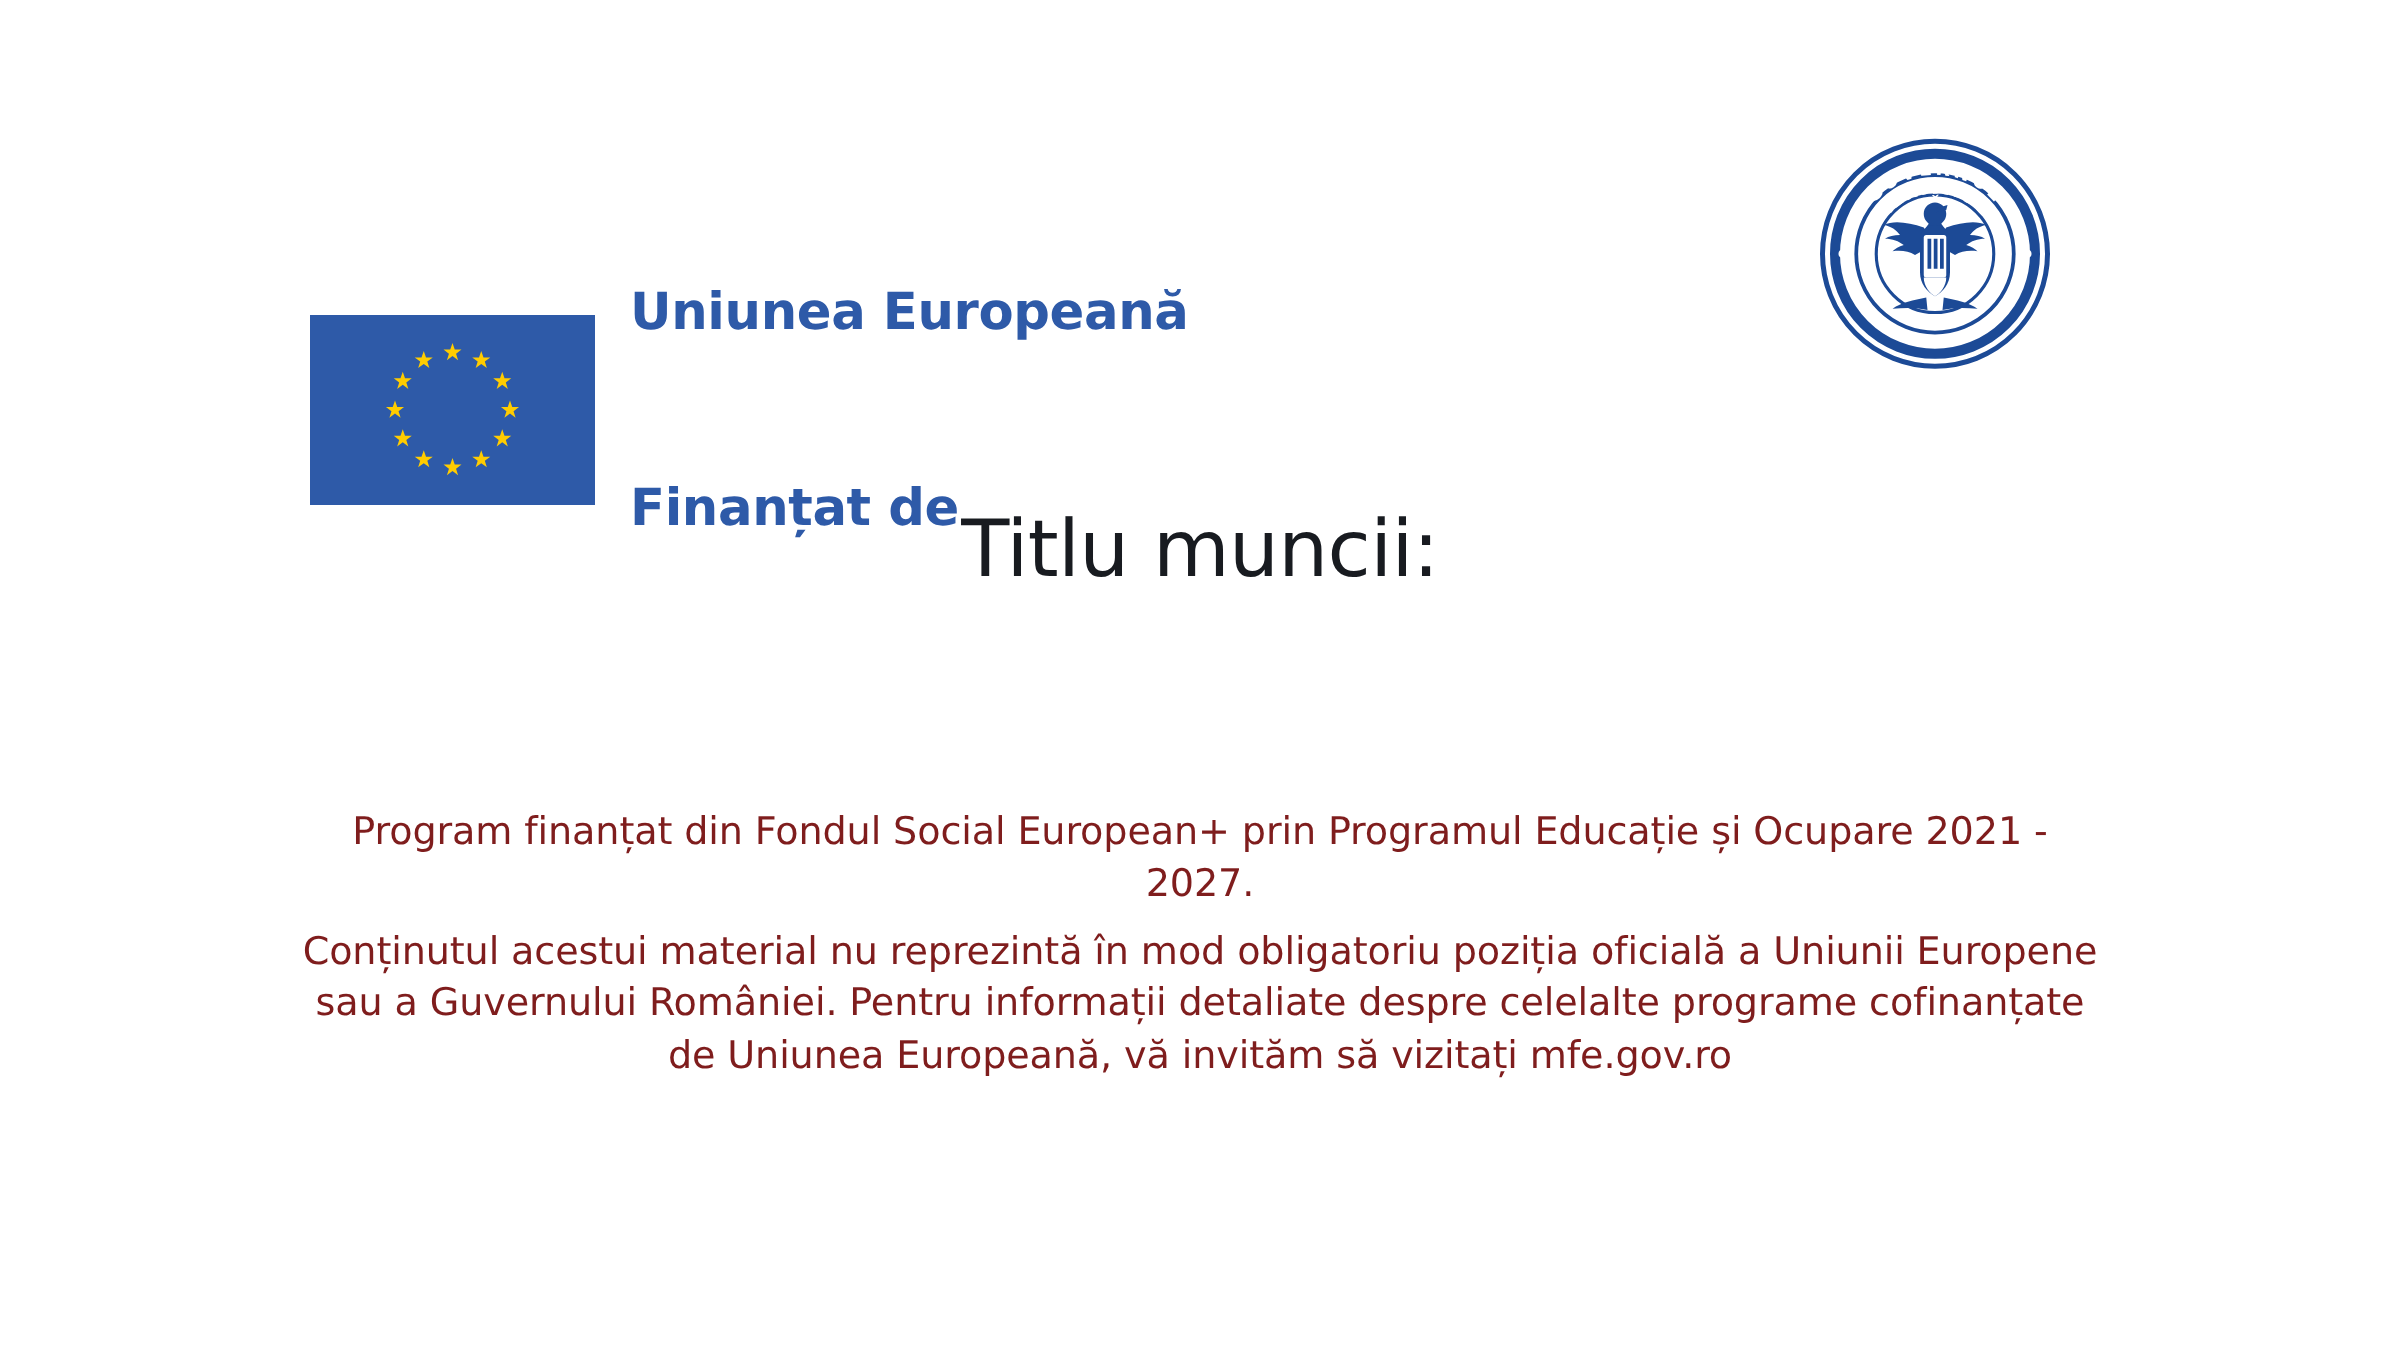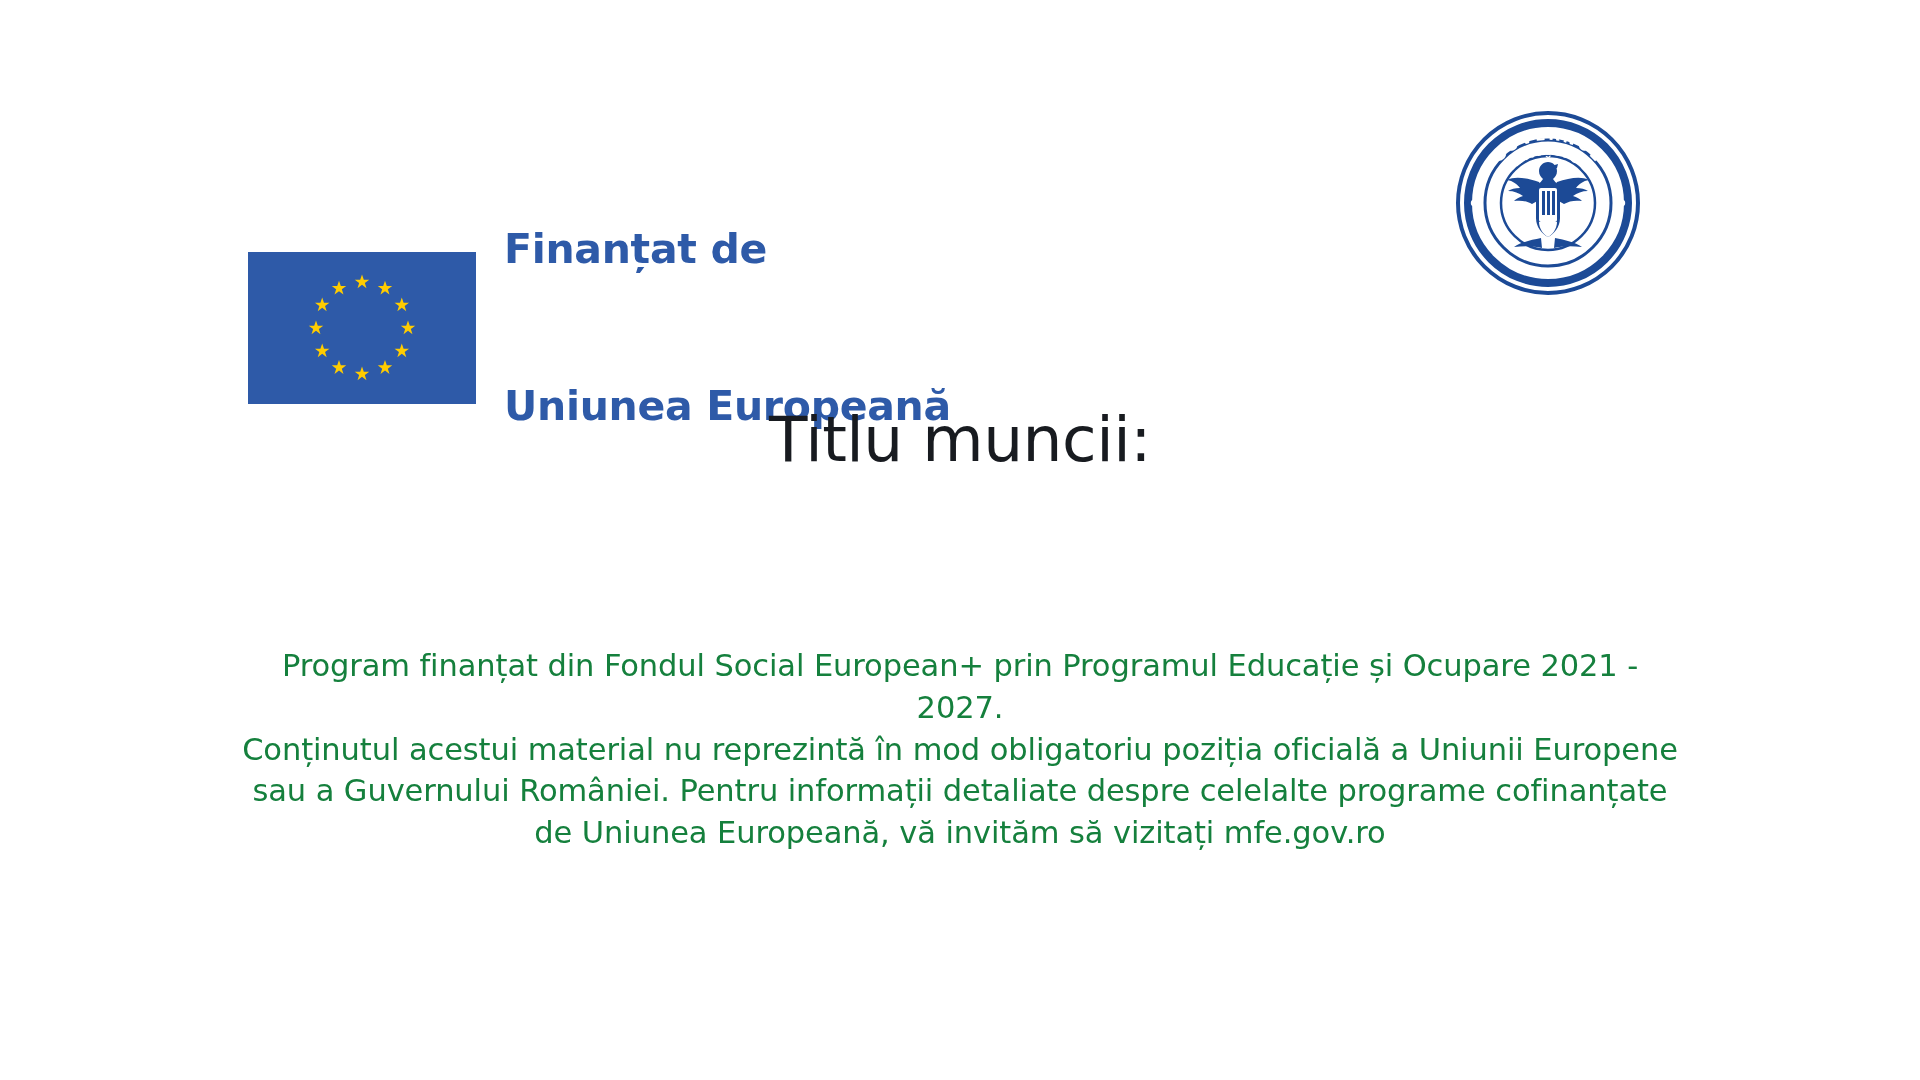--- a/index.html
+++ b/index.html
@@ -101,26 +101,26 @@
   .body-wrap {
     position: absolute;
     top: 645px;
     left: 240px;
     width: 1440px;
     text-align: center;
   }
   .body-par {
     font-size: 30.5px;
     line-height: 1.37;
-    color: #15803d;
+    color: #7f1d1d;
     margin: 0;
     letter-spacing: -0.1px;
   }
   .body-par + .body-par {
-    margin-top: 0px;
+    margin-top: 12px;
   }
 </style>
 </head>
 <body>
 
 <div class="page">
 
   <div class="header">
 
     <div class="eu-block">
@@ -161,22 +161,22 @@
             <g transform="translate(74.2,53) scale(0.95)">
               <polygon points="0,-8 1.9,-2.5 7.6,-2.5 3,1 4.7,6.5 0,3 -4.7,6.5 -3,1 -7.6,-2.5 -1.9,-2.5"></polygon>
             </g>
             <g transform="translate(91,36.3) scale(0.95)">
               <polygon points="0,-8 1.9,-2.5 7.6,-2.5 3,1 4.7,6.5 0,3 -4.7,6.5 -3,1 -7.6,-2.5 -1.9,-2.5"></polygon>
             </g>
           </g>
         </svg>
       </div>
       <div class="eu-text">
+        <div>Uniunea Europeană</div>
         <div>Finanțat de</div>
-        <div>Uniunea Europeană</div>
       </div>
     </div>
 
     <div class="gov-seal">
       <svg viewBox="0 0 186 186" xmlns="http://www.w3.org/2000/svg" aria-hidden="true">
         <defs>
           <path id="arcTop" d="M 30 93 A 63 63 0 0 1 156 93"></path>
           <path id="arcBottom" d="M 34 93 A 59 59 0 0 0 152 93"></path>
         </defs>
         <circle cx="93" cy="93" r="90" fill="none" stroke="#1c4a96" stroke-width="4"></circle>

